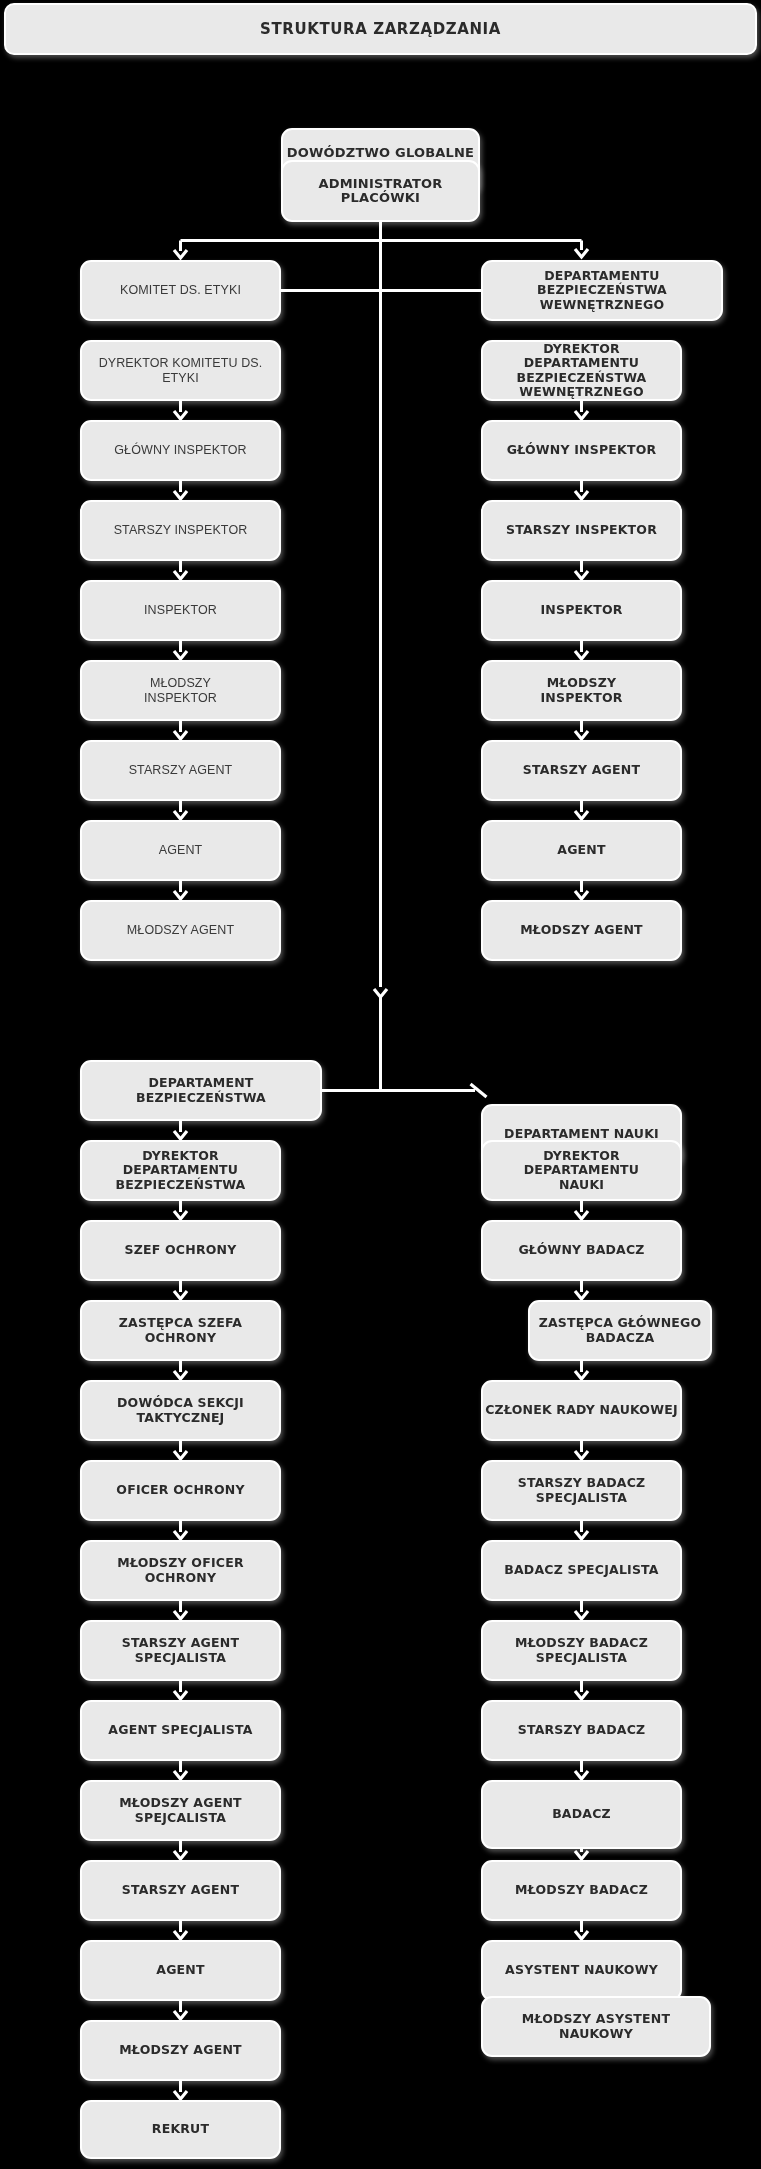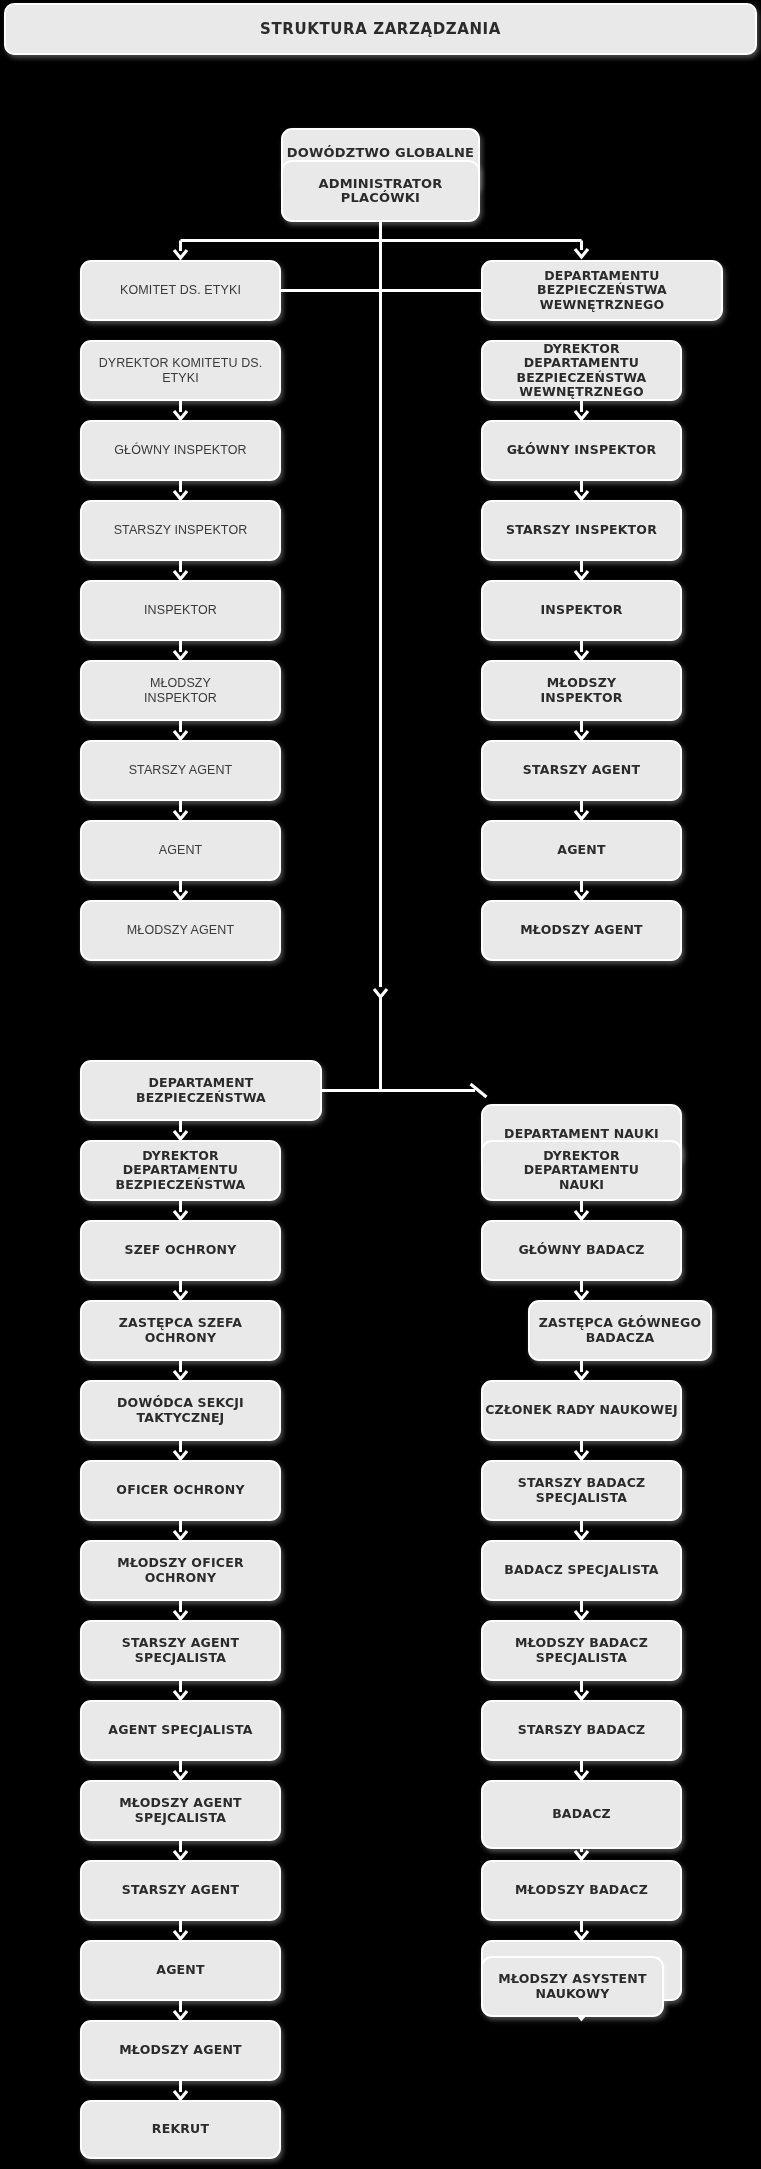--- a/index.html
+++ b/index.html
@@ -200,15 +200,15 @@
     <div class="box bold" style="left: 481px; top: 1380px; width: 201px; height: 61px;">CZŁONEK RADY NAUKOWEJ</div>
     <div class="box bold" style="left: 481px; top: 1460px; width: 201px; height: 61px;">STARSZY BADACZ
 SPECJALISTA</div>
     <div class="box bold" style="left: 481px; top: 1540px; width: 201px; height: 61px;">BADACZ SPECJALISTA</div>
     <div class="box bold" style="left: 481px; top: 1620px; width: 201px; height: 61px;">MŁODSZY BADACZ
 SPECJALISTA</div>
     <div class="box bold" style="left: 481px; top: 1700px; width: 201px; height: 61px;">STARSZY BADACZ</div>
     <div class="box bold" style="left: 481px; top: 1780px; width: 201px; height: 69px;">BADACZ</div>
     <div class="box bold" style="left: 481px; top: 1860px; width: 201px; height: 61px;">MŁODSZY BADACZ</div>
     <div class="box bold" style="left: 481px; top: 1940px; width: 201px; height: 61px;">ASYSTENT NAUKOWY</div>
-    <div class="box bold" style="left: 481px; top: 1956px; width: 183px; height: 61px;">MŁODSZY ASYSTENT
+    <div class="box bold" style="left: 481px; top: 1996px; width: 230px; height: 61px;">MŁODSZY ASYSTENT
 NAUKOWY</div>
   </div>
 
 </body></html>

